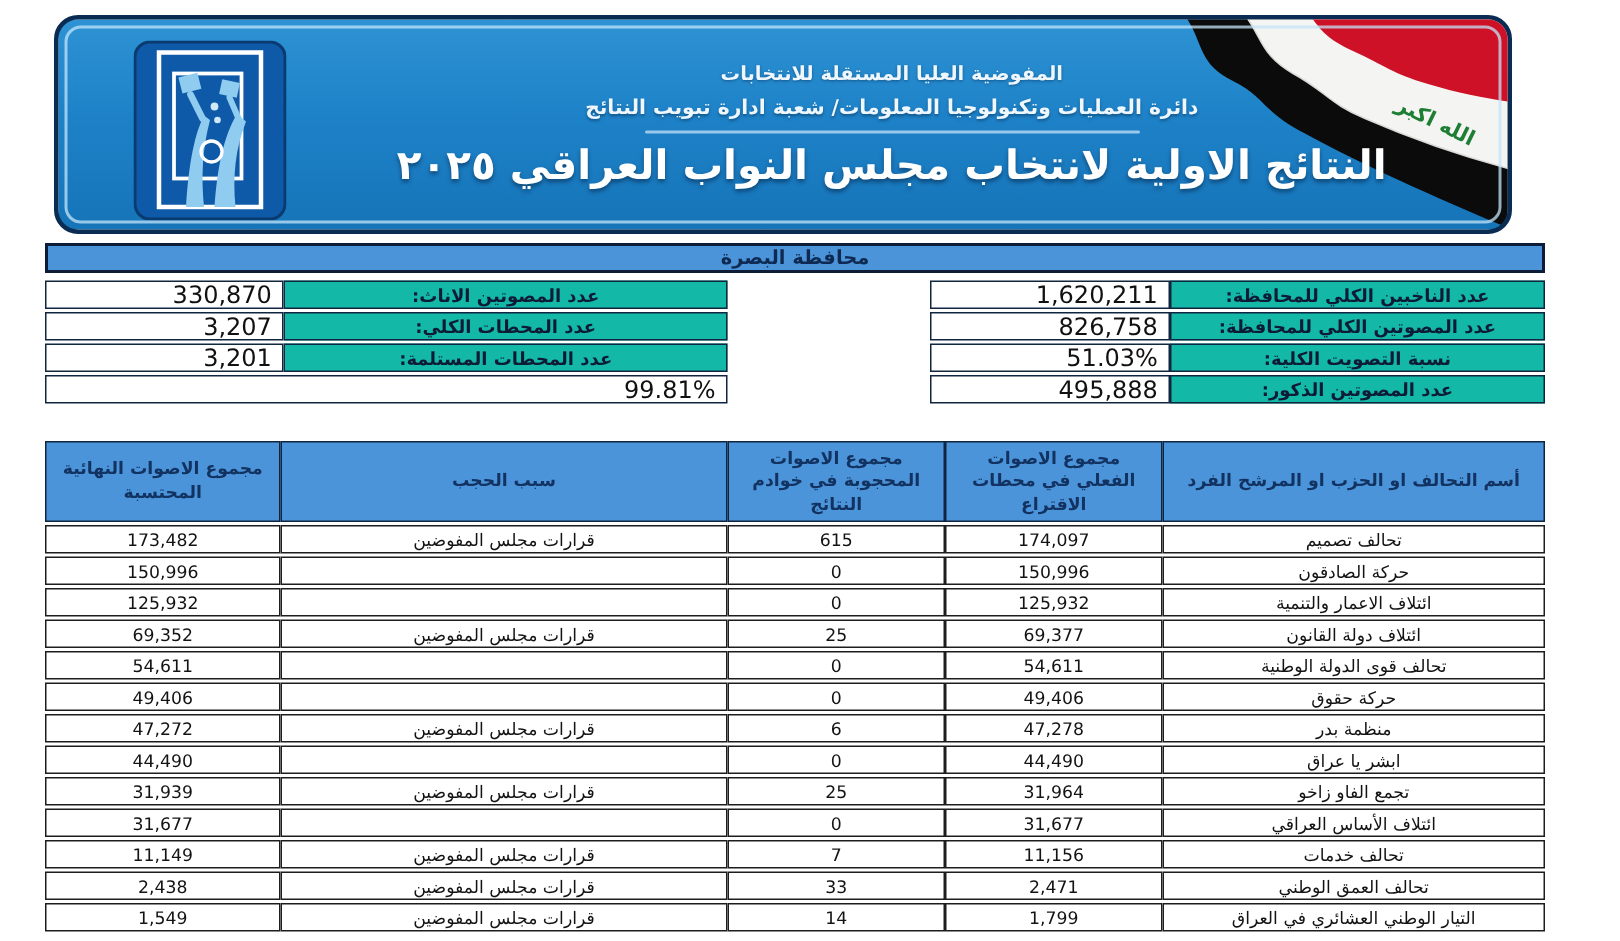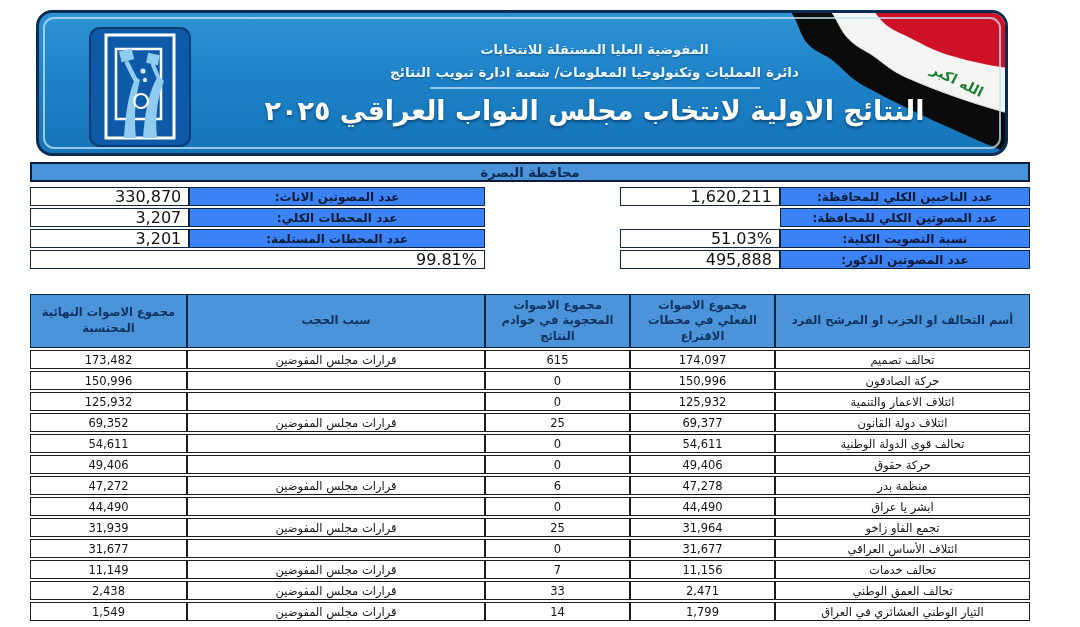--- a/index.html
+++ b/index.html
@@ -26,21 +26,21 @@
   
   .gov-bar{position:absolute;left:30px;top:162px;width:1000px;height:20px;box-sizing:border-box;
           background:#4c94d9;border:2px solid #0d1d38;color:#0e2a52;font-weight:bold;font-size:13px;
           display:flex;align-items:center;justify-content:center;}
 
   
   .stats{position:absolute;top:187px;}
   .stats-right{left:620px;width:410px;}
   .stats-left{left:30px;width:455px;}
   .stat-row{display:flex;direction:rtl;height:19px;margin-bottom:2px;}
-  .stat-label{background:#3b82f6;border:1.6px solid #10253f;flex:0 0 61%;box-sizing:border-box;
+  .stat-label{background:#14b8a6;border:1.6px solid #10253f;flex:0 0 61%;box-sizing:border-box;
           display:flex;align-items:center;justify-content:center;font-weight:bold;font-size:12px;color:#0d1b36;}
   .stats-left .stat-label{flex-basis:65%;}
   .stat-value{flex:1;background:#fff;border:1.6px solid #10253f;box-sizing:border-box;
           display:flex;align-items:center;justify-content:flex-start;padding:0 7px;
           font-size:16px;color:#111;}
 
   
   .results{position:absolute;left:30px;top:292px;width:1000px;border-collapse:separate;
           border-spacing:0 2px;direction:rtl;table-layout:fixed;}
   .results th{background:#4c94d9;border:1.6px solid #10253f;color:#123361;font-weight:bold;
@@ -90,20 +90,21 @@
 
   <div class="gov-bar">محافظة البصرة</div>
 
   <div class="stats stats-right" id="stats-right">
       <div class="stat-row">
         <div class="stat-label">عدد الناخبين الكلي للمحافظة:</div>
         <div class="stat-value">1,620,211</div>
       </div>
       <div class="stat-row">
         <div class="stat-label">عدد المصوتين الكلي للمحافظة:</div>
+        <div class="stat-value">826,758</div>
       </div>
       <div class="stat-row">
         <div class="stat-label">نسبة التصويت الكلية:</div>
         <div class="stat-value">51.03%</div>
       </div>
       <div class="stat-row">
         <div class="stat-label">عدد المصوتين الذكور:</div>
         <div class="stat-value">495,888</div>
       </div>
     </div>

